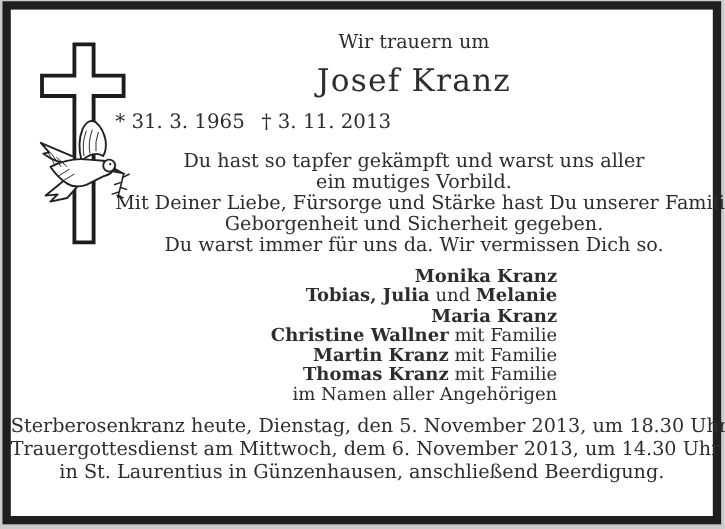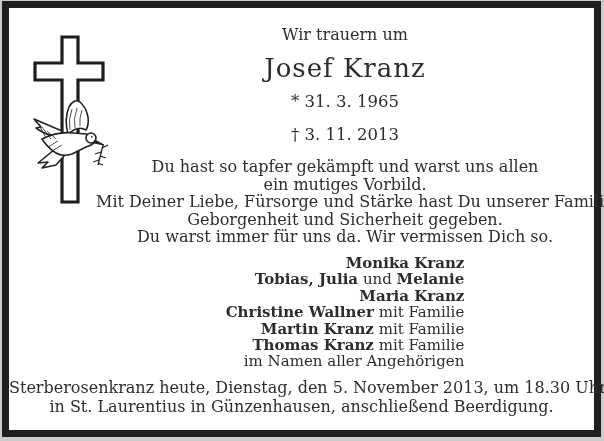--- a/index.html
+++ b/index.html
@@ -25,21 +25,21 @@
   .main {
     margin-left: 87px;
     width: 498px;
     text-align: center;
     padding-top: 17px;
   }
   .intro { font-size: 16px; line-height: 19px; }
   .name  { font-size: 26px; line-height: 38px; margin-top: 5px; letter-spacing: 1px; white-space: nowrap; }
   .dates {
     margin-top: 5px; font-size: 16.5px; line-height: 19px;
-    display: flex; justify-content: center; gap: 14px; white-space: nowrap; flex-direction: column;
+    display: flex; gap: 14px; white-space: nowrap;
   }
   .tribute { margin-top: 14px; font-size: 16px; line-height: 17.6px; }
   .tribute div { white-space: nowrap; }
   .mourners-wrap { margin-top: 9px; }
   .mourners {
     display: inline-block; text-align: right;
     font-size: 15px; line-height: 16.4px;
   }
   .mourners .m-line { white-space: nowrap; }
   .mourners b { font-weight: bold; }
@@ -82,21 +82,21 @@
 
     <div class="main">
       <div class="intro">Wir trauern um</div>
       <div class="name">Josef Kranz</div>
       <div class="dates">
         <span>* 31. 3. 1965</span>
         <span>† 3. 11. 2013</span>
       </div>
 
       <div class="tribute">
-        <div>Du hast so tapfer gekämpft und warst uns allen</div>
+        <div>Du hast so tapfer gekämpft und warst uns aller</div>
         <div>ein mutiges Vorbild.</div>
         <div>Mit Deiner Liebe, Fürsorge und Stärke hast Du unserer Familie</div>
         <div>Geborgenheit und Sicherheit gegeben.</div>
         <div>Du warst immer für uns da. Wir vermissen Dich so.</div>
       </div>
 
       <div class="mourners-wrap">
         <div class="mourners">
           <div class="m-line"><b>Monika Kranz</b></div>
           <div class="m-line"><b>Tobias, Julia</b> <span>und</span> <b>Melanie</b></div>
@@ -104,17 +104,18 @@
           <div class="m-line"><b>Christine Wallner</b> <span>mit Familie</span></div>
           <div class="m-line"><b>Martin Kranz</b> <span>mit Familie</span></div>
           <div class="m-line"><b>Thomas Kranz</b> <span>mit Familie</span></div>
           <div class="m-line">im Namen aller Angehörigen</div>
         </div>
       </div>
     </div>
 
     <div class="service">
       <div>Sterberosenkranz heute, Dienstag, den 5. November 2013, um 18.30 Uhr.</div>
+      <div>Trauergottesdienst am Mittwoch, dem 6. November 2013, um 14.30 Uhr</div>
       <div>in St. Laurentius in Günzenhausen, anschließend Beerdigung.</div>
     </div>
 
   </div>
 </div>
 
 </body></html>

